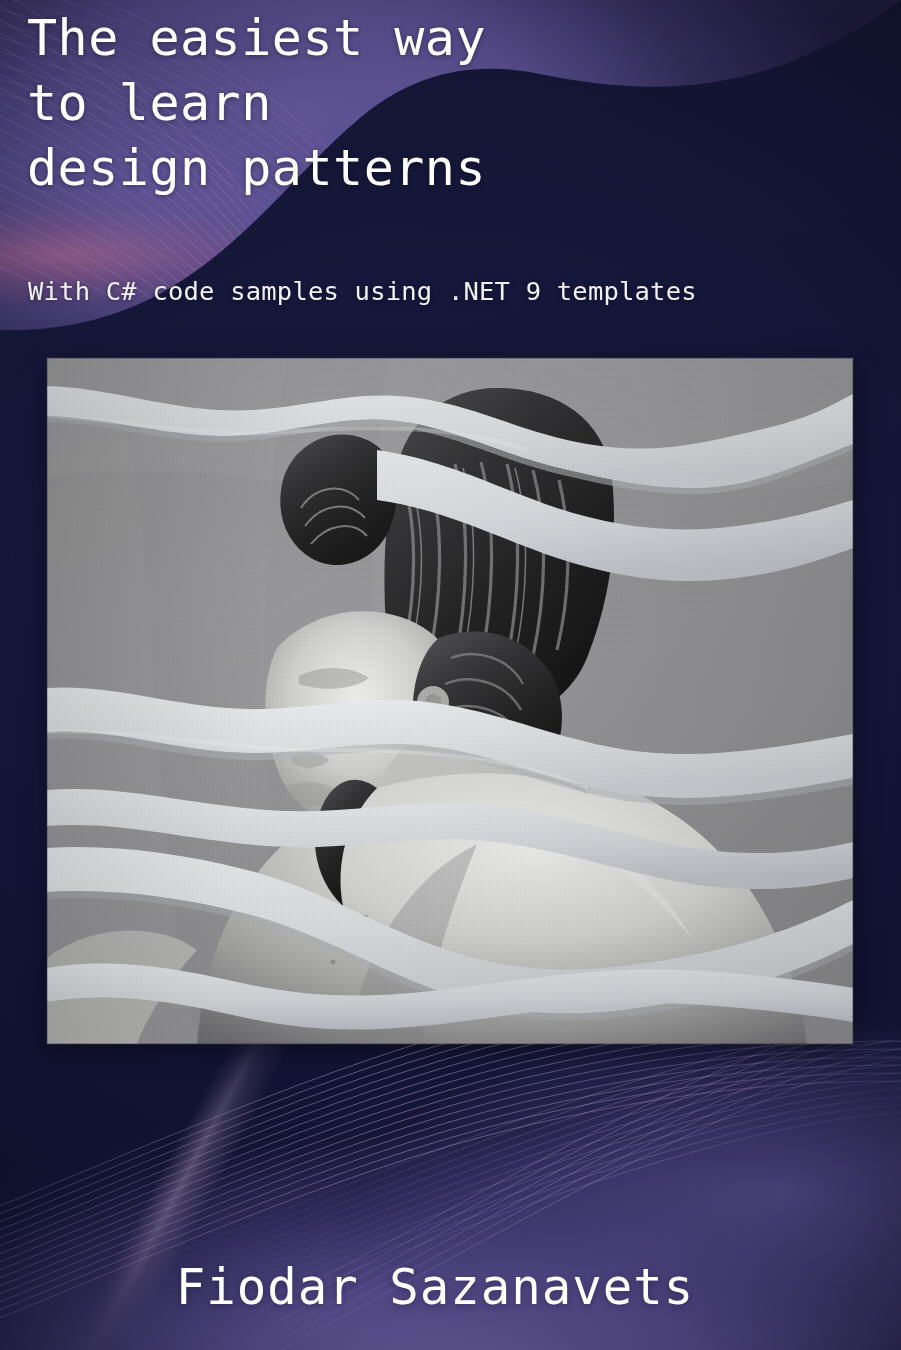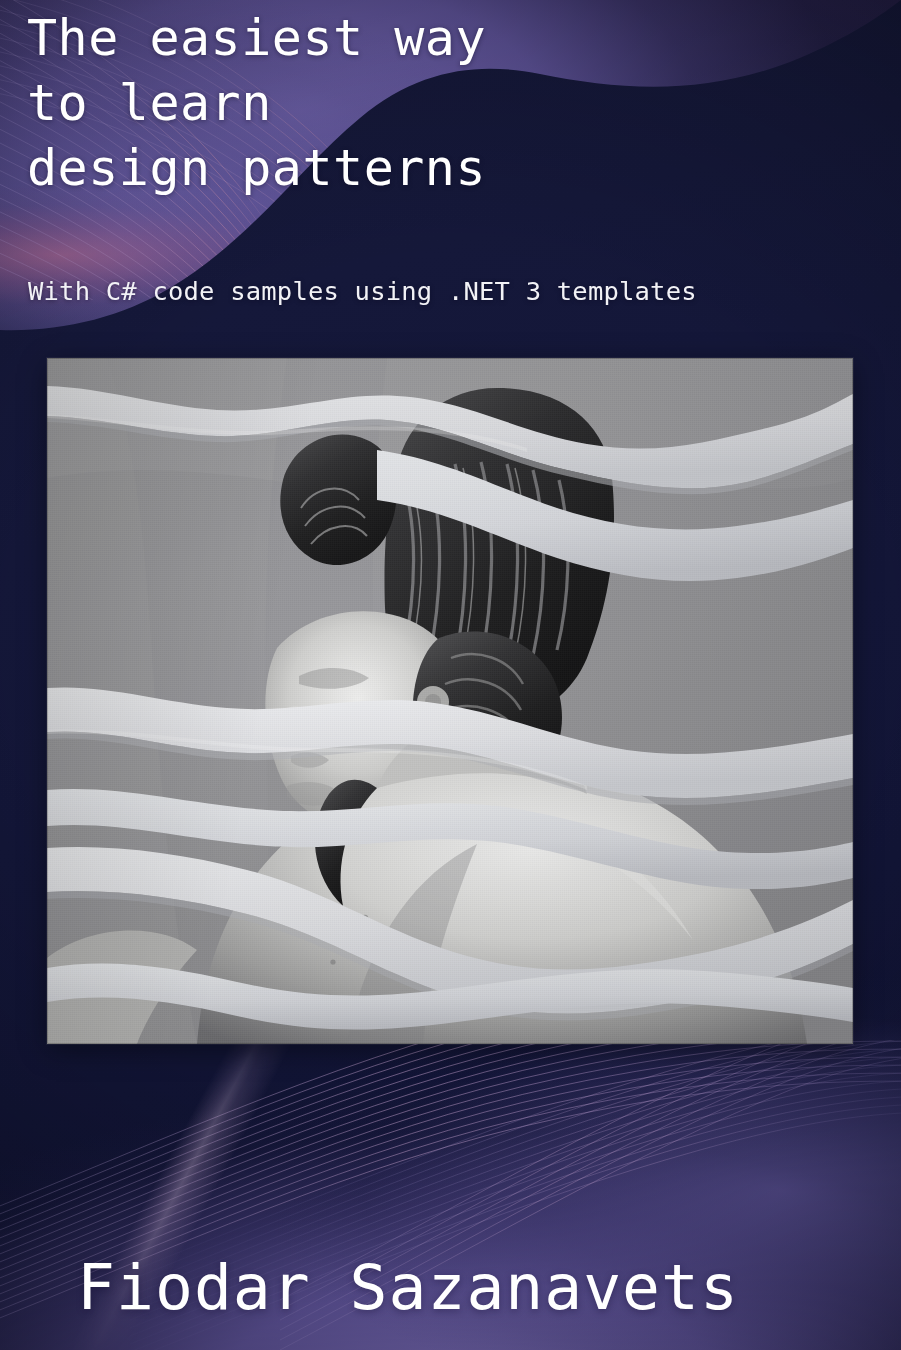--- a/index.html
+++ b/index.html
@@ -142,24 +142,25 @@
     text-shadow: 0 1px 4px rgba(10,8,30,0.5);
   }
   .author {
     position: absolute;
     left: 0;
     top: 1252px;
     width: 816px;
     text-align: center;
     color: #ffffff;
     font-family: "DejaVu Sans Mono", monospace;
-    font-size: 63px;
+    font-size: 49px;
     line-height: 72px;
     letter-spacing: 1px;
     text-shadow: 0 2px 7px rgba(20,12,50,0.40);
+    padding-left: 27px;
   }
 
   
   #photo {
     position: absolute;
     left: 47px;
     top: 358px;
     width: 806px;
     height: 686px;
     overflow: hidden;
@@ -327,21 +328,21 @@
     </g>
   </svg>
 
   <div class="bg-layer bg-ray"></div>
   <div class="bg-layer bg-vignette"></div>
 
   <div class="title">The easiest way
 to learn
 design patterns</div>
 
-  <div class="subtitle">With C# code samples using .NET 3 templates</div>
+  <div class="subtitle">With C# code samples using .NET 9 templates</div>
 
   <div id="photo">
     <svg viewBox="0 0 806 686" preserveAspectRatio="none">
       <defs>
         <linearGradient id="paperBg" x1="0" y1="0" x2="0.6" y2="1">
           <stop offset="0%" stop-color="#a3a3a5"></stop>
           <stop offset="40%" stop-color="#9a9a9d"></stop>
           <stop offset="75%" stop-color="#929295"></stop>
           <stop offset="100%" stop-color="#8d8d90"></stop>
         </linearGradient>

